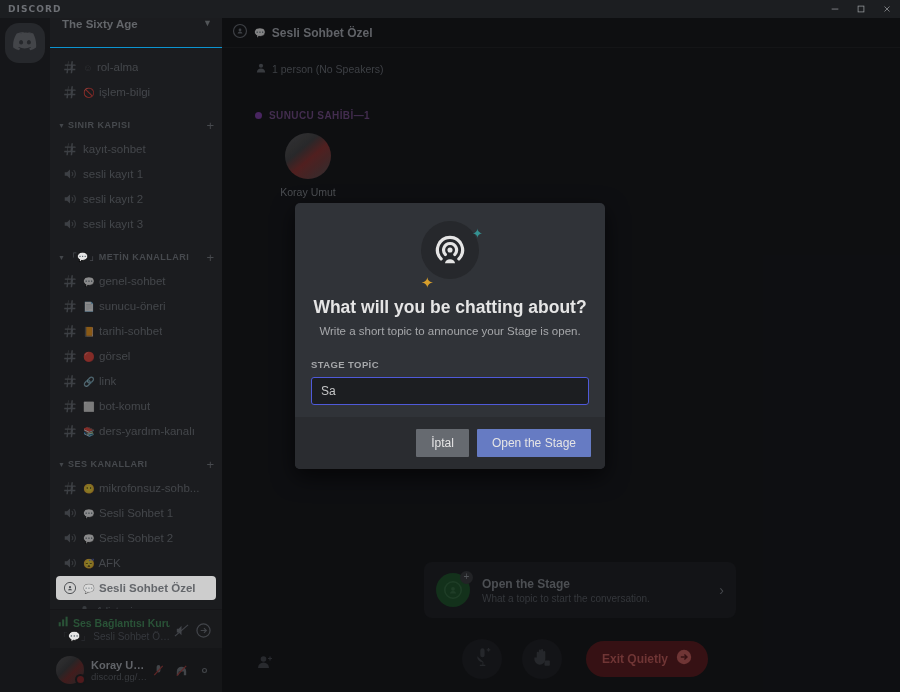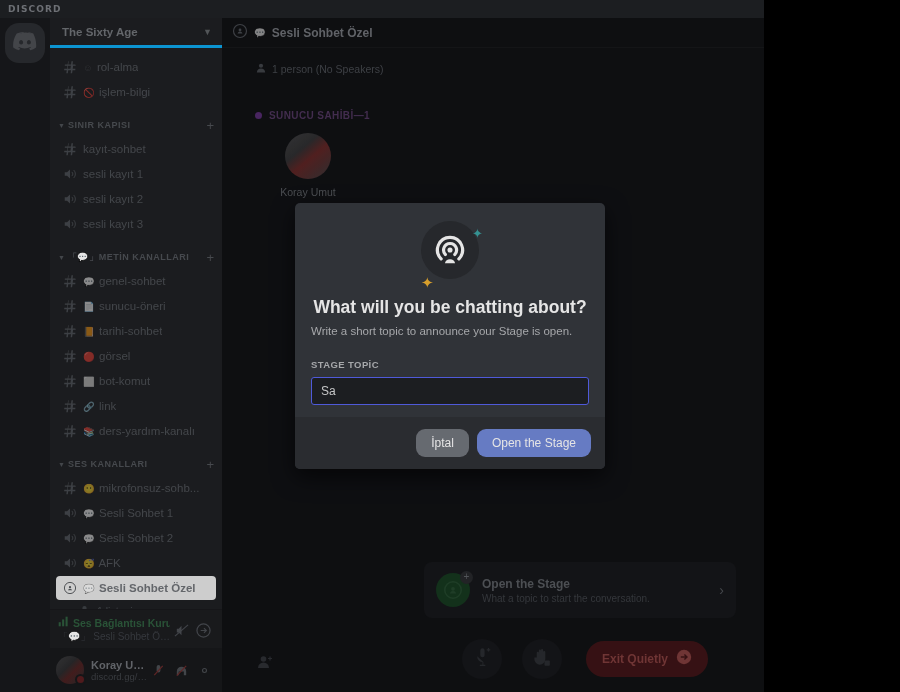--- a/index.html
+++ b/index.html
@@ -4,21 +4,21 @@
 <style>
   * { box-sizing: border-box; margin: 0; padding: 0; }
   html, body {
     width: 900px; height: 692px;
     background: #000;
     font-family: "Liberation Sans", sans-serif;
     overflow: hidden;
   }
   #app {
     position: relative;
-    width: 764px; height: 692px;
+    width: 900px; height: 692px;
     background: #202225;
     overflow: hidden;
   }
 
   
   .titlebar {
     position: absolute; top: 0; left: 0; width: 900px; height: 18px;
     background: #202225;
     display: flex; align-items: center;
     z-index: 40;
@@ -50,22 +50,22 @@
   .guild-pill svg { width: 24px; height: 24px; fill: #4b4d52; }
 
   
   .sidebar {
     position: absolute; top: 18px; left: 50px; width: 172px; height: 674px;
     background: #1f2023;
     display: flex; flex-direction: column;
   }
   .guild-header {
     height: 30px; flex: 0 0 30px;
-    display: flex; align-items: center; padding: 0 10px 0 12px;
-    border-bottom: 3px solid #0ea5e9;
+    display: flex; padding: 0 10px 0 12px;
+    border-bottom: 1px solid #0ea5e9;
   }
   .guild-name {
     flex: 1; font-size: 11.5px; font-weight: bold; color: #6f7277;
     white-space: nowrap; overflow: hidden; text-overflow: ellipsis;
   }
   .chev { color: #5c5f63; font-size: 9px; }
 
   .chan-scroll { flex: 1; overflow: hidden; padding-top: 6px; }
 
   .cat {
@@ -255,41 +255,41 @@
   .hero-circle svg { width: 34px; height: 34px; fill: #ffffff; }
   .spark { position: absolute; font-size: 11px; line-height: 1; }
   .spark.teal { color: #3ba3a3; right: 106px; top: 6px; font-size: 13px; }
   .spark.gold { color: #f0b232; left: 110px; top: 54px; font-size: 15px; }
 
   .modal-title {
     text-align: center; margin-top: 14px;
     font-size: 17.5px; font-weight: bold; color: #ffffff;
   }
   .modal-sub {
-    text-align: left; margin-top: 7px;
+    text-align: center; margin-top: 7px;
     font-size: 11.5px; color: #b9bbbe;
   }
   .field-label {
     margin-top: 22px; font-size: 9.5px; font-weight: bold;
     letter-spacing: .4px; color: #b9bbbe; text-transform: uppercase;
   }
   .topic-input {
     display: block; width: 100%; height: 28px; margin-top: 7px;
     background: #202225; border: 1px solid #5865f2; border-radius: 3px;
     color: #dcddde; font-size: 12px; padding: 0 9px;
     font-family: "Liberation Sans", sans-serif;
     outline: none;
   }
   .field-help { margin-top: 9px; font-size: 10.5px; color: #b9bbbe; }
   .modal-footer {
     background: #2f3136; padding: 12px 14px;
     display: flex; justify-content: flex-end; align-items: center;
   }
   .btn {
-    height: 28px; padding: 0 15px; border: none; border-radius: 9px;
+    height: 28px; padding: 0 15px; border: none; border-radius: 1px;
     font-size: 12px; font-family: "Liberation Sans", sans-serif;
     cursor: pointer; color: #fff;
   }
   .btn-cancel { background: #72767d; margin-right: 8px; }
   .btn-primary { background: #7289da; font-weight: 500; }
 </style>
 </head>
 <body>
 
 <div id="app">
@@ -428,29 +428,29 @@
               </svg>
             </span>
             <span class="chan-label"><span class="emo">🔴</span> görsel</span>
           </div>
           <div class="chan">
             <span class="chan-ico">
               <svg viewBox="0 0 16 16">
                 <path d="M5.9 1.5 5.3 5H2.2l-.2 1.6h3.1l-.5 3.4H1.5L1.3 11.6h3L3.8 15h1.7l.5-3.4h3.2L8.7 15h1.7l.5-3.4h3.1l.2-1.6h-3.1l.5-3.4h3.1L14 5h-3.1l.5-3.5H9.7L9.2 5H6L6.5 1.5zM5.8 6.6H9L8.5 10H5.3z"></path>
               </svg>
             </span>
+            <span class="chan-label"><span class="emo">🔗</span> link</span>
+          </div>
+          <div class="chan">
+            <span class="chan-ico">
+              <svg viewBox="0 0 16 16">
+                <path d="M5.9 1.5 5.3 5H2.2l-.2 1.6h3.1l-.5 3.4H1.5L1.3 11.6h3L3.8 15h1.7l.5-3.4h3.2L8.7 15h1.7l.5-3.4h3.1l.2-1.6h-3.1l.5-3.4h3.1L14 5h-3.1l.5-3.5H9.7L9.2 5H6L6.5 1.5zM5.8 6.6H9L8.5 10H5.3z"></path>
+              </svg>
+            </span>
             <span class="chan-label"><span class="emo">⬜</span> bot-komut</span>
-          </div>
-          <div class="chan">
-            <span class="chan-ico">
-              <svg viewBox="0 0 16 16">
-                <path d="M5.9 1.5 5.3 5H2.2l-.2 1.6h3.1l-.5 3.4H1.5L1.3 11.6h3L3.8 15h1.7l.5-3.4h3.2L8.7 15h1.7l.5-3.4h3.1l.2-1.6h-3.1l.5-3.4h3.1L14 5h-3.1l.5-3.5H9.7L9.2 5H6L6.5 1.5zM5.8 6.6H9L8.5 10H5.3z"></path>
-              </svg>
-            </span>
-            <span class="chan-label"><span class="emo">🔗</span> link</span>
           </div>
           <div class="chan">
             <span class="chan-ico">
               <svg viewBox="0 0 16 16">
                 <path d="M5.9 1.5 5.3 5H2.2l-.2 1.6h3.1l-.5 3.4H1.5L1.3 11.6h3L3.8 15h1.7l.5-3.4h3.2L8.7 15h1.7l.5-3.4h3.1l.2-1.6h-3.1l.5-3.4h3.1L14 5h-3.1l.5-3.5H9.7L9.2 5H6L6.5 1.5zM5.8 6.6H9L8.5 10H5.3z"></path>
               </svg>
             </span>
             <span class="chan-label"><span class="emo">📚</span> ders-yardım-kanalı</span>
           </div>
           <div class="cat">

